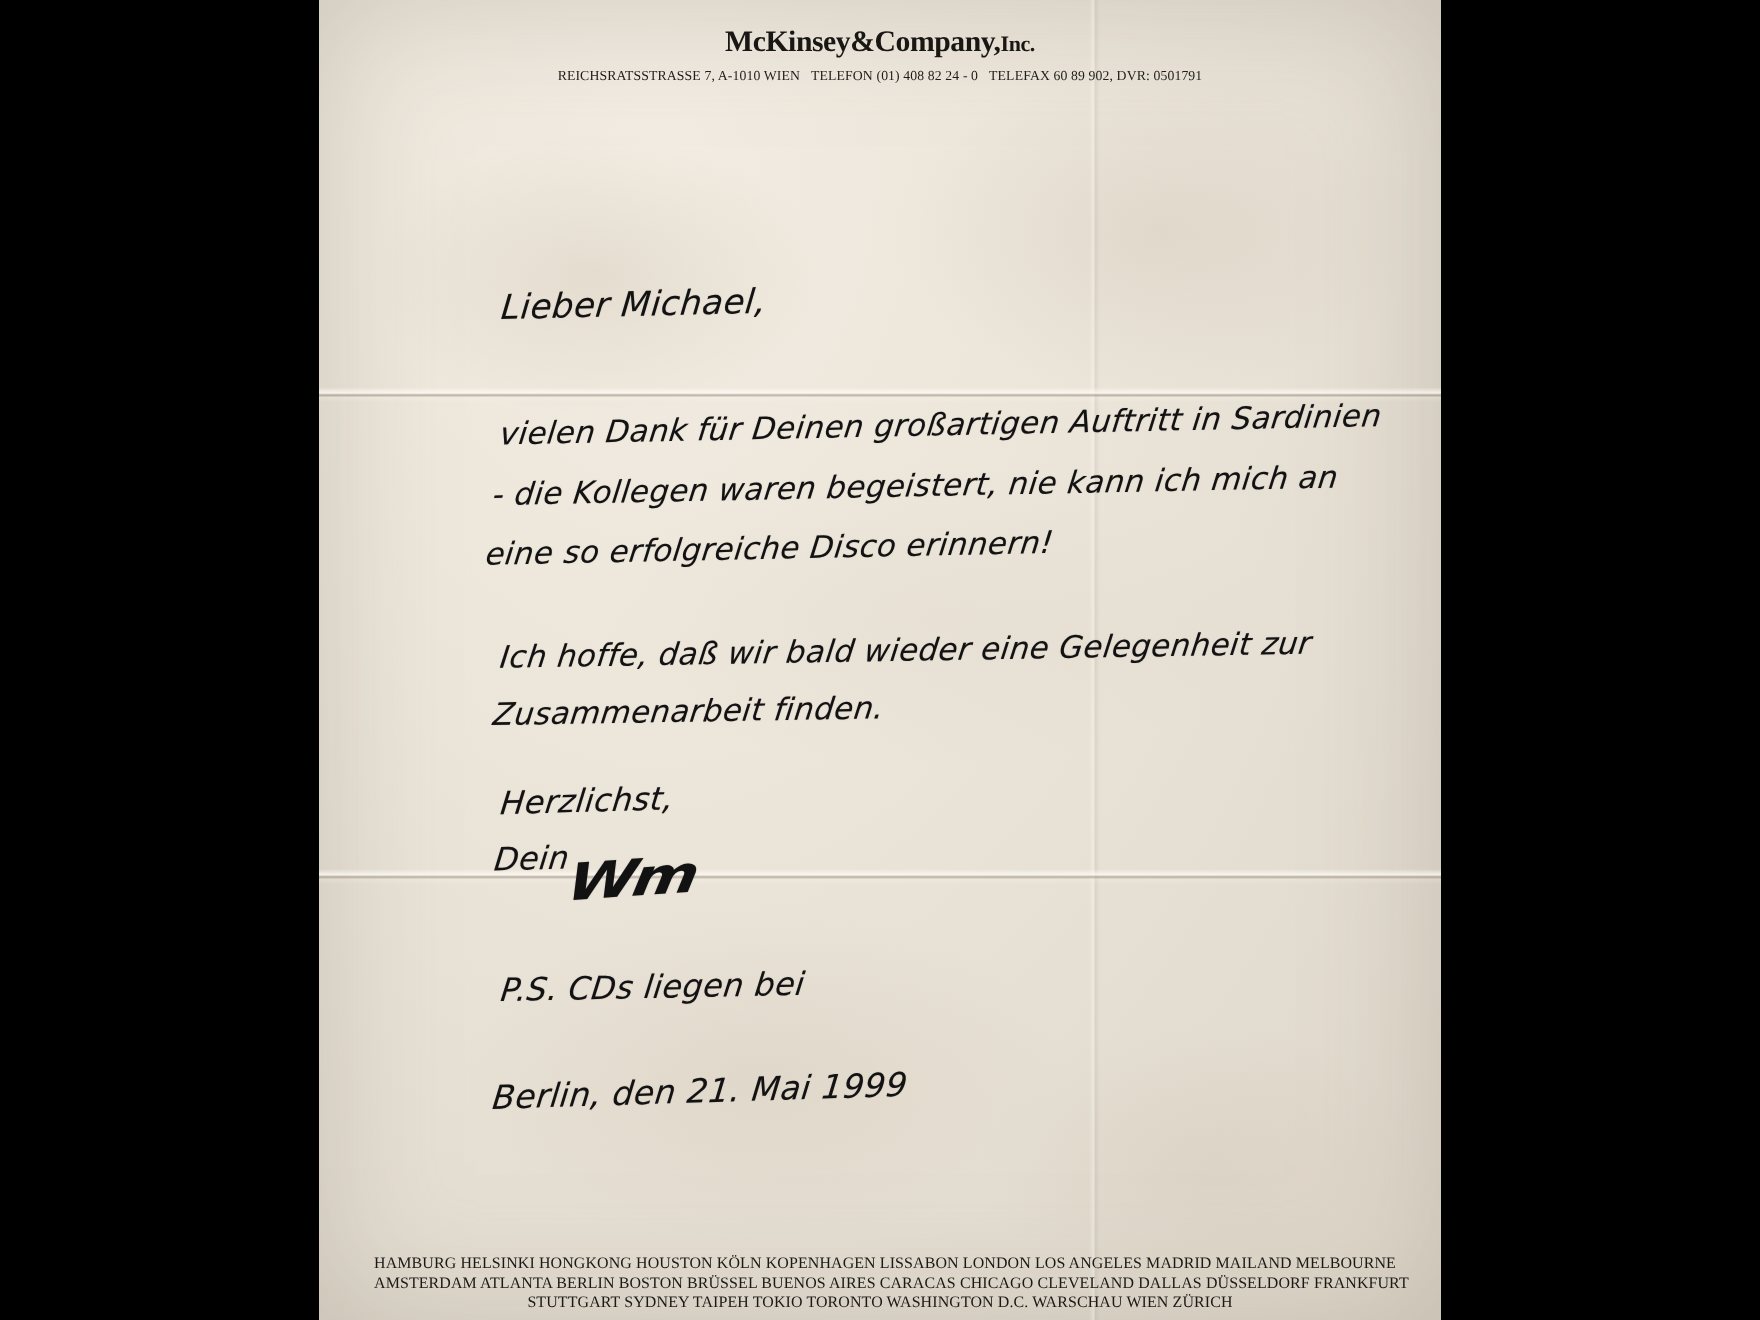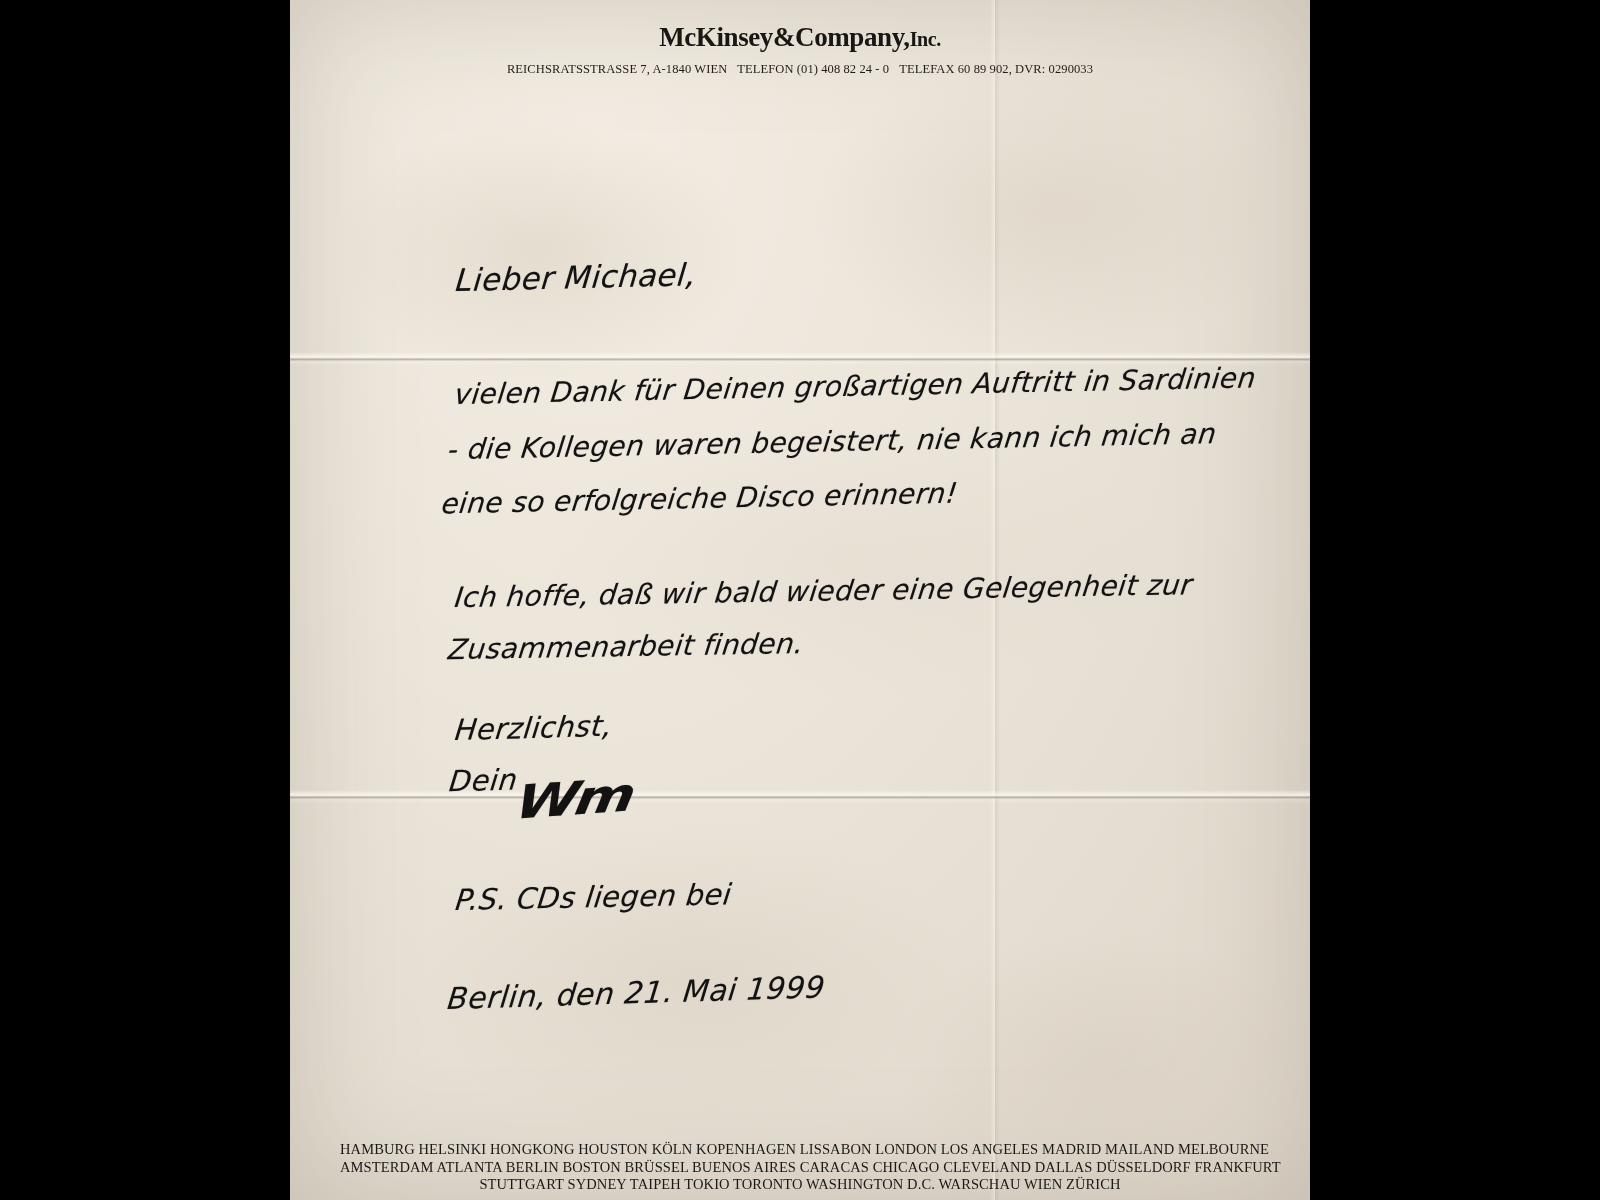--- a/index.html
+++ b/index.html
@@ -203,21 +203,21 @@
 
     <div class="vfold vfold-1"></div>
     <div class="fold fold-1"></div>
     <div class="fold fold-2"></div>
 
     <div id="letterhead">
       <div id="brand">
         <span>McKinsey&amp;Company,</span><span class="inc">Inc.</span>
       </div>
       <div id="address">
-        <span>REICHSRATSSTRASSE 7, A-1840 WIEN</span><span class="sp"></span><span>TELEFON  (01) 408 82 24 - 0</span><span class="sp"></span><span>TELEFAX 60 89 902,</span> <span>DVR: 0290033</span>
+        <span>REICHSRATSSTRASSE 7, A-1010 WIEN</span><span class="sp"></span><span>TELEFON  (01) 408 82 24 - 0</span><span class="sp"></span><span>TELEFAX 60 89 902,</span> <span>DVR: 0501791</span>
       </div>
     </div>
 
     <div class="hand" id="hw-salutation">Lieber Michael,</div>
 
     <div class="hand" id="hw-body1">vielen Dank für Deinen großartigen Auftritt in Sardinien - die Kollegen waren begeistert, nie kann ich mich an eine so erfolgreiche Disco erinnern!</div>
 
     <div class="hand" id="hw-body2">Ich hoffe, daß wir bald wieder eine Gelegenheit zur Zusammenarbeit finden.</div>
 
     <div class="hand" id="hw-closing">Herzlichst,

